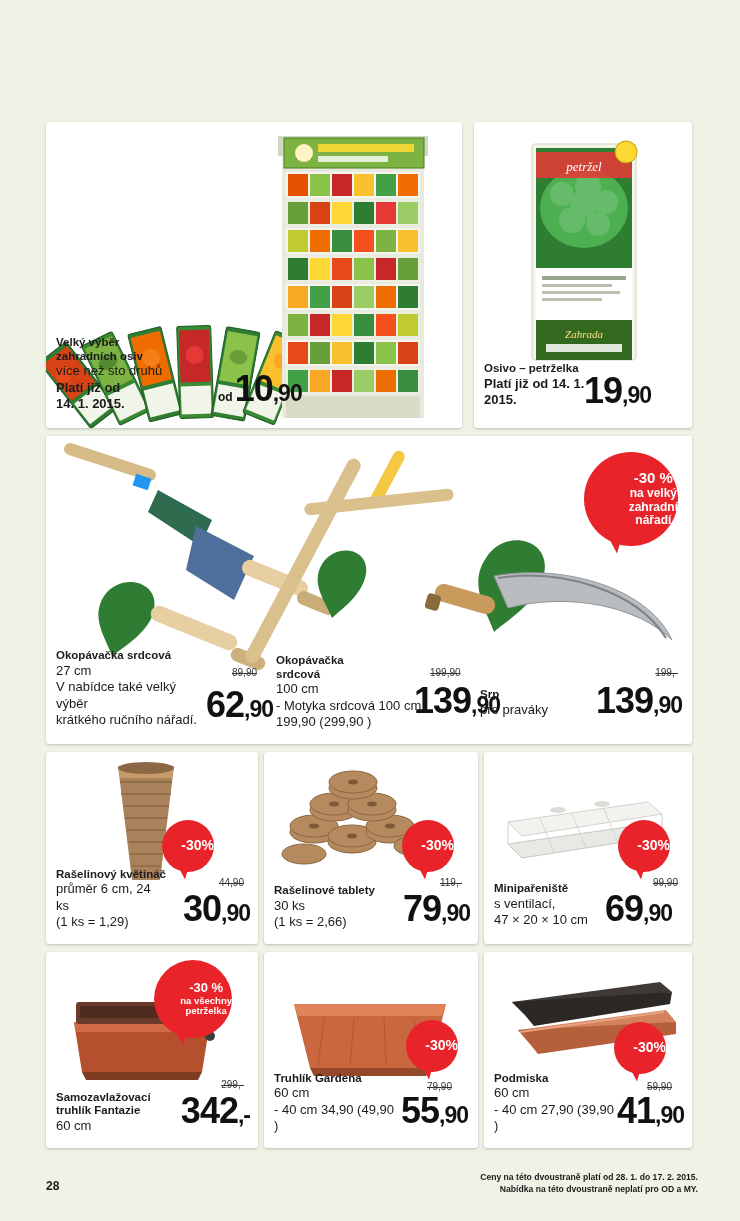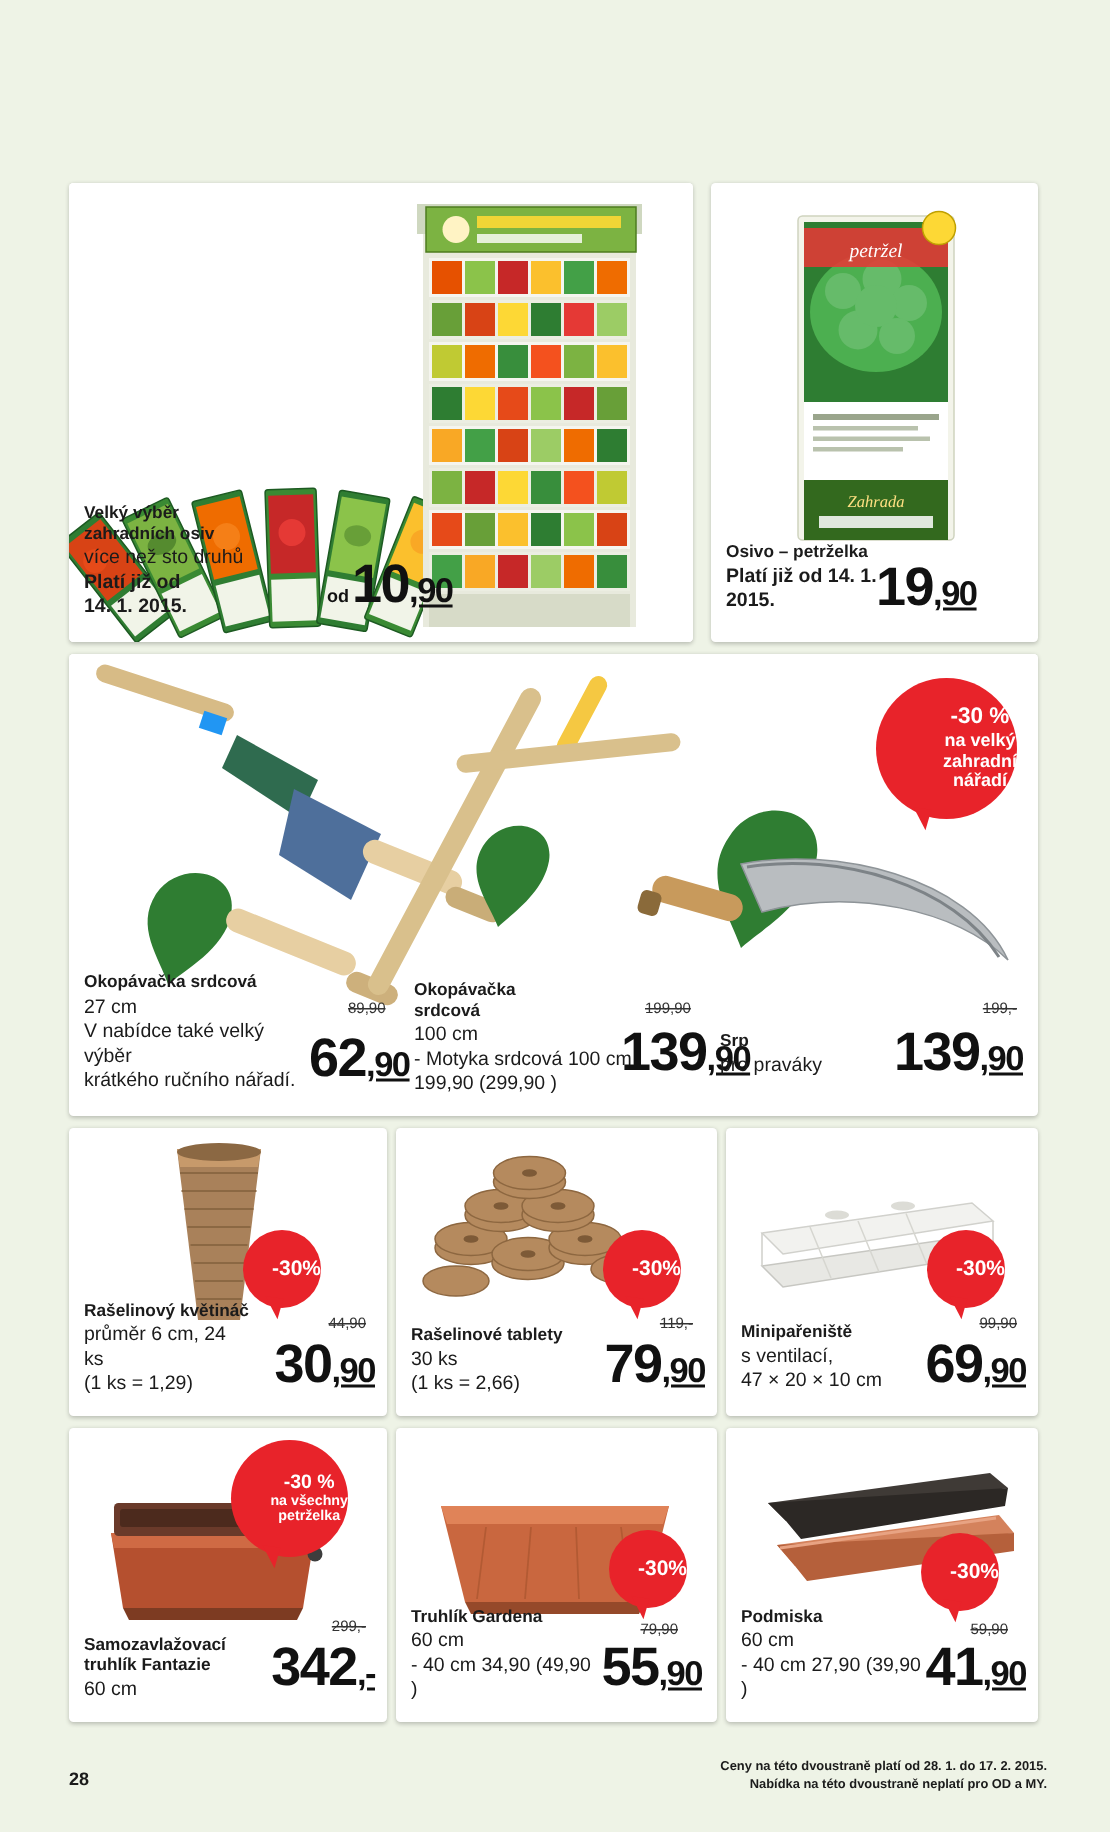--- a/index.html
+++ b/index.html
@@ -33,21 +33,21 @@
   .photo{position:absolute;}
   .ttl{font-size:11.5px;font-weight:bold;line-height:1.18;}
   .sub{font-size:13px;line-height:1.25;color:#1b1b1b;}
 
   
   .price{
     position:absolute;font-weight:bold;color:#111;
     letter-spacing:-1px;white-space:nowrap;
   }
   .price .big{font-size:36px;}
-  .price .cents{font-size:23px;text-decoration:underline;}
+  .price .cents{font-size:23px;}
   .price .od{font-size:12px;font-weight:bold;letter-spacing:0;margin-right:2px;}
   .oldprice{
     position:absolute;font-size:10px;color:#333;text-decoration:line-through;
     white-space:nowrap;
   }
 
   
   .bubble{
     position:absolute;background:#e8232a;color:#fff;border-radius:50%;
     display:flex;align-items:center;justify-content:flex-end;text-align:center;
@@ -432,21 +432,21 @@
     </div>
     <div class="bubble" style="left:134px;top:68px;width:52px;height:52px;font-size:14px;">
       <span>-30%</span>
     </div>
     <div style="position:absolute;left:10px;bottom:16px;width:110px;">
       <div class="ttl">Minipařeniště</div>
       <div class="sub">s ventilací,</div>
       <div class="sub">47 × 20 × 10 cm</div>
     </div>
     <div class="oldprice" style="right:14px;bottom:56px;">99,90</div>
-    <div class="price" style="right:8px;bottom:14px;margin-left:28px;">
+    <div class="price" style="right:20px;bottom:14px;margin-left:28px;">
       <span class="big">69</span><span class="cents">,90</span>
     </div>
   </div>
 
   <div class="card" style="left:46px;top:952px;width:212px;height:196px;">
     <div class="photo" style="left:14px;top:24px;width:184px;height:112px;">
       <svg width="184" height="112" viewBox="0 0 184 112">
         <path d="M14 46 L150 46 L142 96 L22 96 Z" fill="#b5502f"></path>
         <path d="M14 46 L150 46 L148 56 L16 56 Z" fill="#cf6a44"></path>
         <path d="M22 96 L142 96 L138 104 L26 104 Z" fill="#7d3b22"></path>

